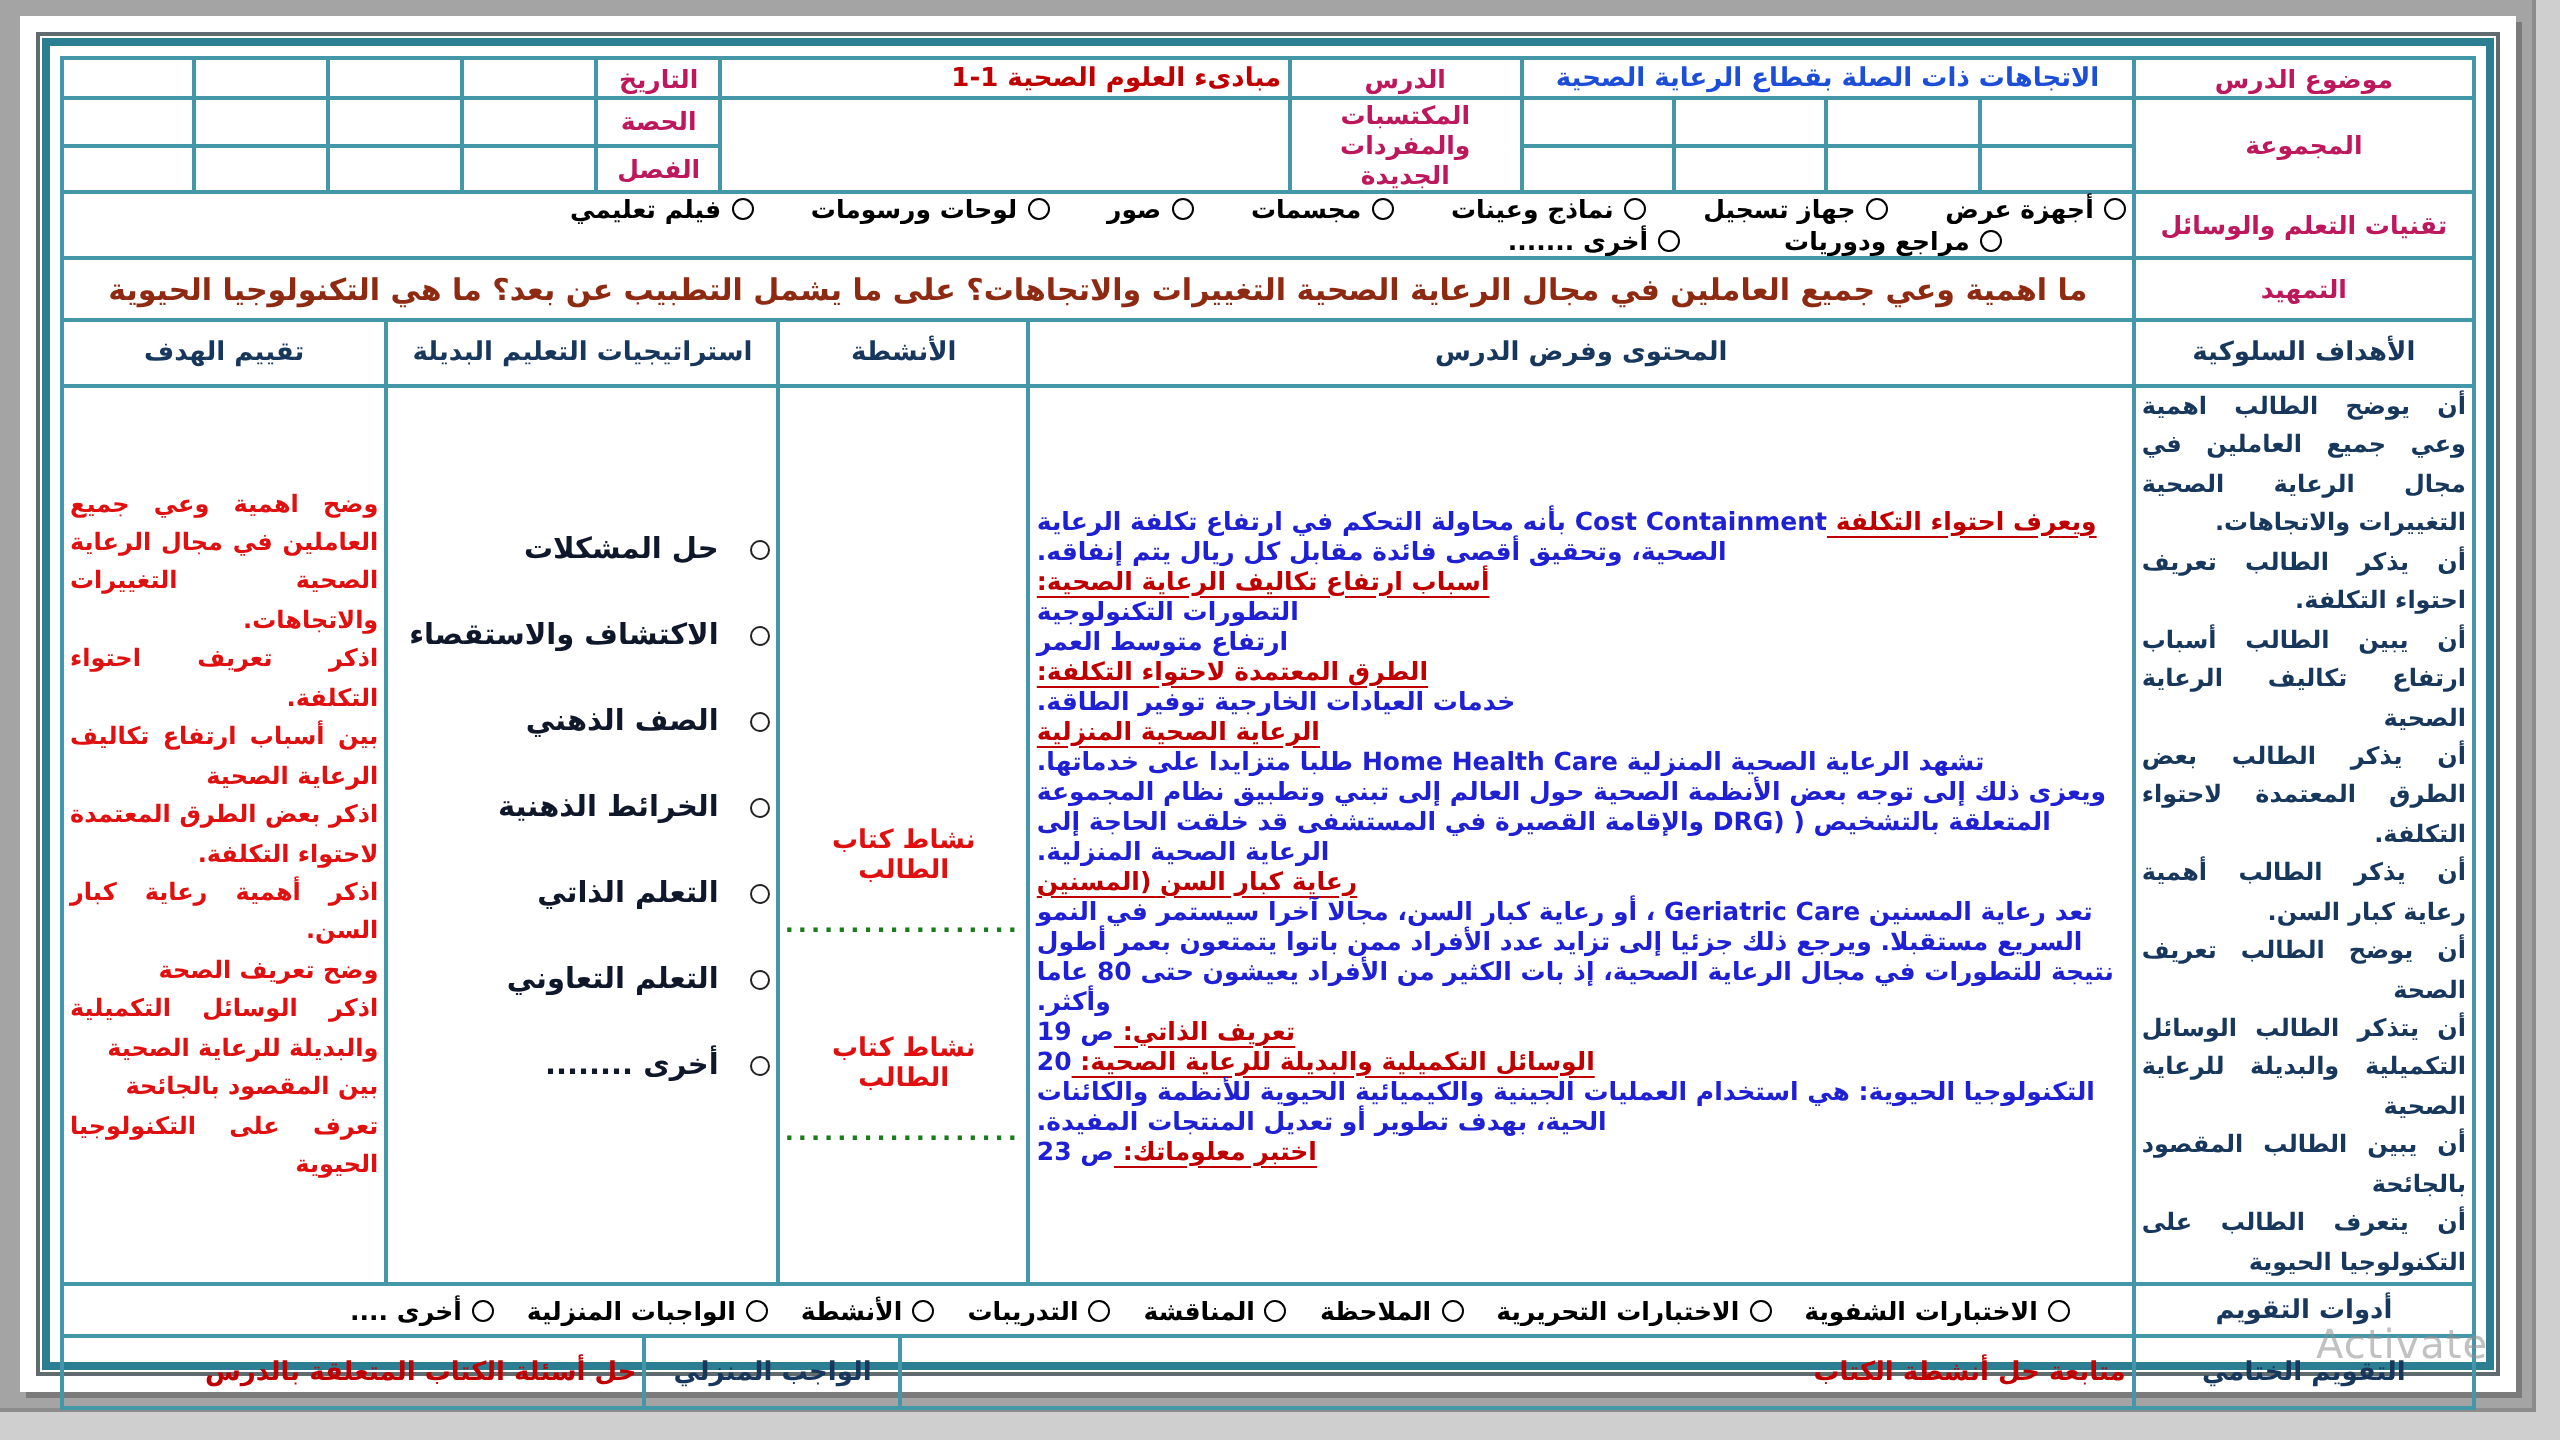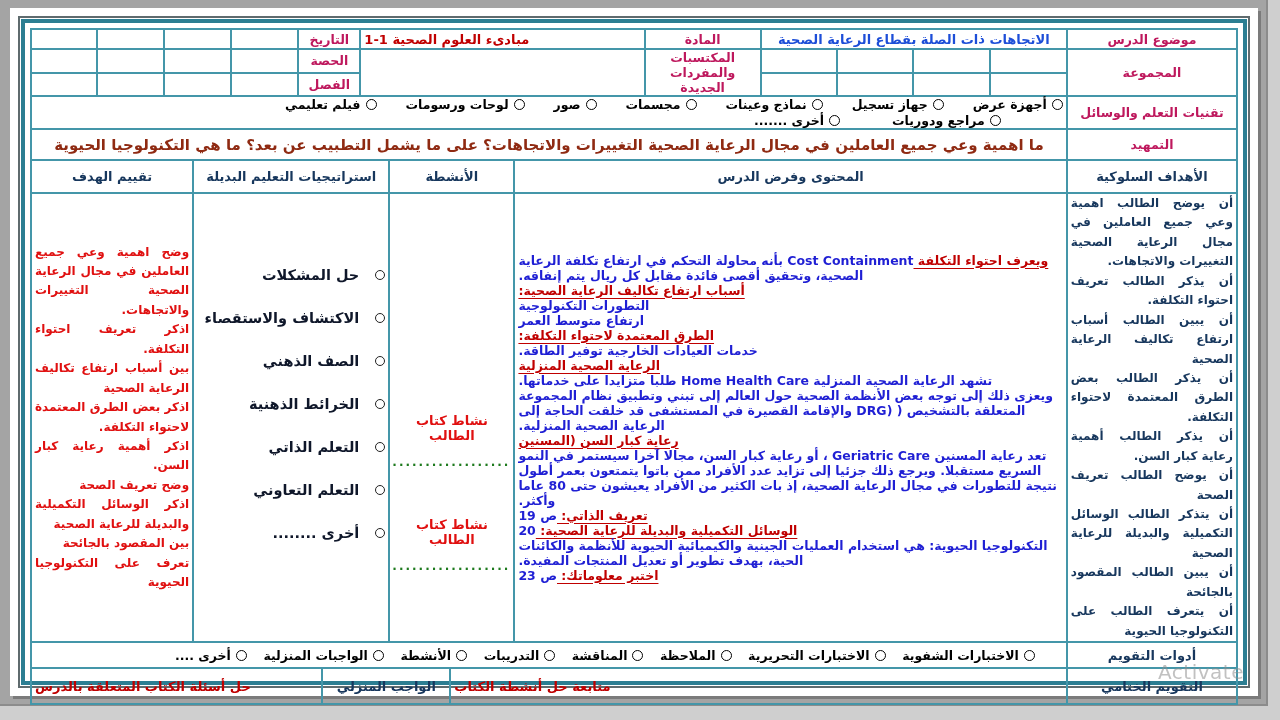--- a/index.html
+++ b/index.html
@@ -13,21 +13,21 @@
   .b2 { height: 100%; border: 4px solid #2c7e92; padding: 5px; background: #fff; }
   .sheet { height: 100%; display: flex; flex-direction: column; direction: rtl; }
 
   table.sec { width: 100%; border-collapse: collapse; table-layout: fixed; }
   table.sec + table.sec { margin-top: -2px; }
   table.sec td { border: 2px solid #4496a9; padding: 0 3px; vertical-align: middle; }
 
   .lbl-red  { color: #be185d; font-weight: bold; font-size: 12.5px; text-align: center; }
   .lbl-navy { color: #17375d; font-weight: bold; font-size: 13px; text-align: center; }
   .val-navy { color: #1d4ed8; font-weight: bold; font-size: 13px; text-align: center; }
-  .val-red  { color: #c00000; font-weight: bold; font-size: 13px; text-align: left; }
+  .val-red  { color: #c00000; font-weight: bold; font-size: 13px; text-align: right; }
 
   .top-table td { height: 20px; }
   .media-cell { padding: 2px 6px; }
   .media-line1 { display: flex; justify-content: space-between; padding-left: 250px; }
   .media-line2 { display: flex; gap: 52px; padding-right: 62px; margin-top: 1px; }
   .cb-item { display: inline-flex; align-items: center; gap: 5px; white-space: nowrap;
              font-weight: bold; font-size: 12.5px; color: #000; }
   .cb-circle { width: 11px; height: 11px; border: 1.6px solid #000; border-radius: 50%;
                display: inline-block; flex: none; background: #fff; }
 
@@ -96,21 +96,21 @@
                 <col style="width:62px">
               <col style="width:67px">
                 <col style="width:67px">
                 <col style="width:67px">
                 <col style="width:66px">
             </colgroup>
             <tbody>
                 <tr>
               <td class="lbl-red">موضوع الدرس</td>
               <td colspan="4" class="val-navy">الاتجاهات ذات الصلة بقطاع الرعاية الصحية</td>
-              <td class="lbl-red">المادة</td>
+              <td class="lbl-red">الدرس</td>
               <td class="val-red">مبادىء العلوم الصحية 1-1</td>
               <td class="lbl-red">التاريخ</td>
               <td class="blank-cell"></td>
               <td class="blank-cell"></td>
               <td class="blank-cell"></td>
               <td class="blank-cell"></td>
             </tr>
             <tr>
               <td rowspan="2" class="lbl-red">المجموعة</td>
               <td class="blank-cell"></td>

